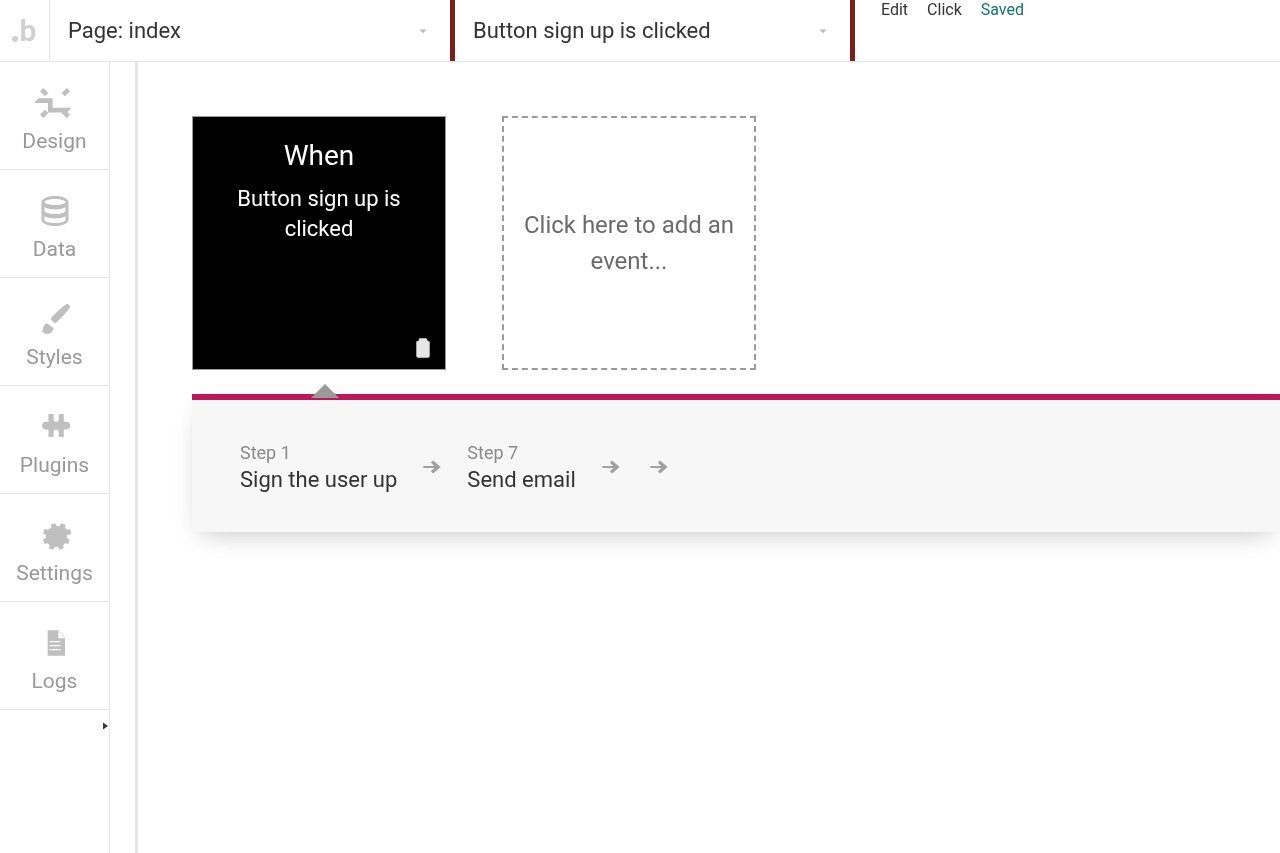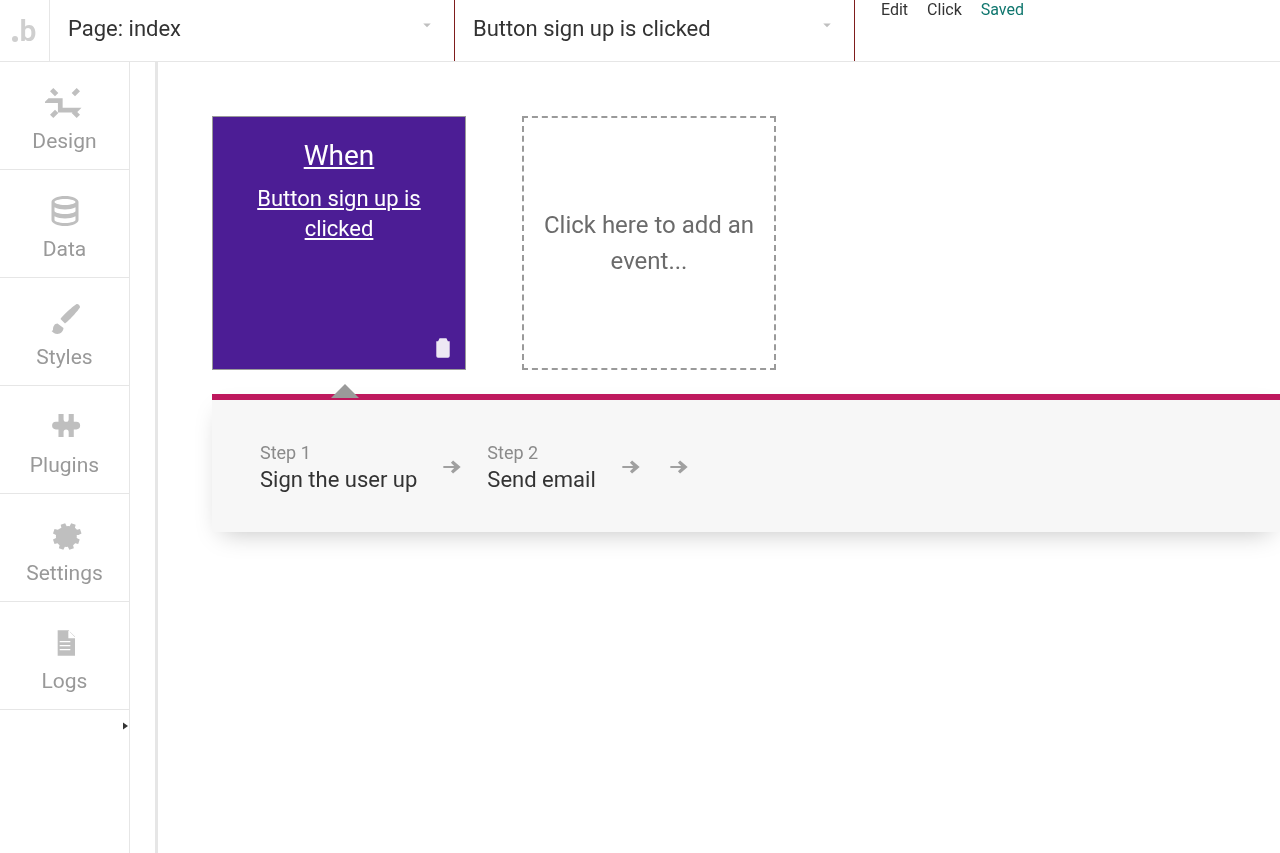--- a/index.html
+++ b/index.html
@@ -39,22 +39,23 @@
     position: absolute;
     left: -2px;
     bottom: 6px;
     width: 6px;
     height: 6px;
     background: #cfcfcf;
     border-radius: 50%;
   }
   .dropdown {
     display: flex;
-    padding: 16px 18px;
-    border-right: 1px solid #7f1d1d;
+    align-items: center;
+    padding: 10px 18px;
+    border-right: 5px solid #7f1d1d;
     font-size: 22px;
     color: #333;
     cursor: pointer;
     position: relative;
   }
   .dropdown .caret {
     margin-left: auto;
     color: #bfbfbf;
   }
   .dd-page { width: 405px; }
@@ -67,21 +68,21 @@
     font-size: 16px;
   }
   .top-links .saved { color: #0f766e; }
   .link { color: #333; cursor: pointer; }
 
   
   .layout { display: flex; height: calc(100% - 62px); }
 
   
   .sidebar {
-    width: 130px;
+    width: 110px;
     border-right: 1px solid #e6e6e6;
     position: relative;
   }
   .sidebar-item {
     display: flex;
     flex-direction: column;
     align-items: center;
     justify-content: center;
     height: 108px;
     border-bottom: 1px solid #e6e6e6;
@@ -135,24 +136,23 @@
   .event-card {
     width: 254px;
     height: 254px;
     position: relative;
     text-align: center;
     display: flex;
     flex-direction: column;
     align-items: center;
   }
   .event-card.selected {
-    background: #4c1d95;
+    background: #000000;
     color: #fff;
     border: 1px solid #9a9a9a;
-    text-decoration: underline;
   }
   .event-card.placeholder {
     border: 2px dashed #9a9a9a;
     color: #6b6b6b;
     justify-content: center;
     cursor: pointer;
   }
   .event-card .when {
     font-size: 28px;
     font-weight: 400;
@@ -364,21 +364,21 @@
           <div class="step-label">Step 1</div>
           <div class="step-action">Sign the user up</div>
         </div>
         <div class="step-arrow">
           <svg width="26" height="26" viewBox="0 0 24 24">
               <path fill="currentColor" d="M4 11h10l-3-3 2-2 7 6-7 6-2-2 3-3H4z"></path>
             </svg>
         </div>
 
         <div class="step">
-          <div class="step-label">Step 2</div>
+          <div class="step-label">Step 7</div>
           <div class="step-action">Send email</div>
         </div>
         <div class="step-arrow">
           <svg width="26" height="26" viewBox="0 0 24 24">
               <path fill="currentColor" d="M4 11h10l-3-3 2-2 7 6-7 6-2-2 3-3H4z"></path>
             </svg>
         </div>
 
         <div class="step-arrow">
           <svg width="26" height="26" viewBox="0 0 24 24">

